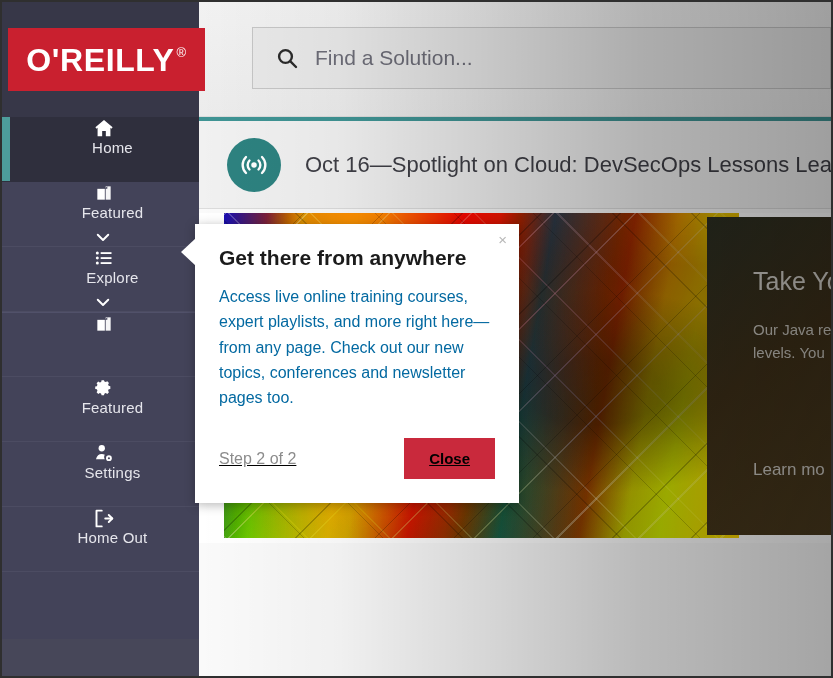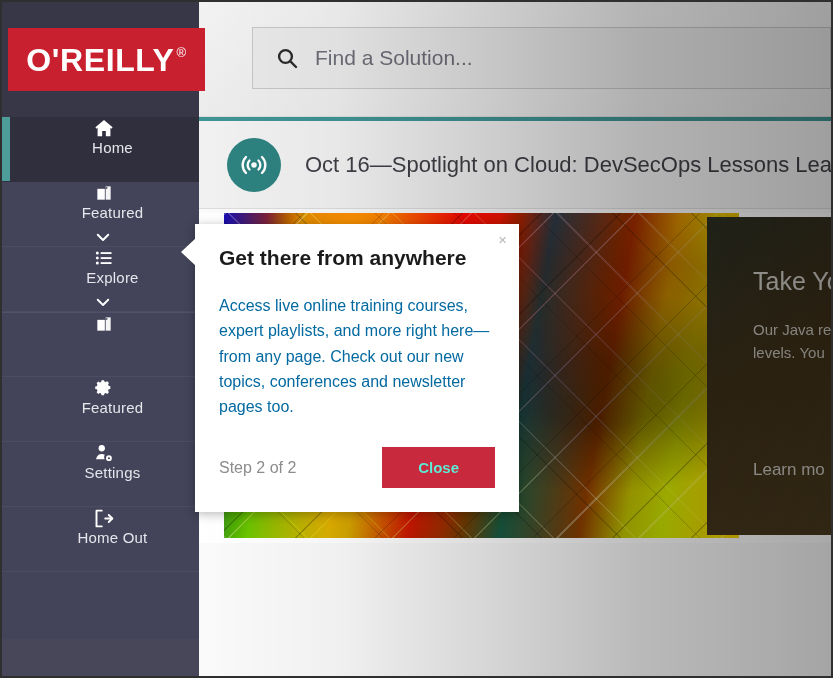--- a/index.html
+++ b/index.html
@@ -320,44 +320,45 @@
     right: 12px; top: 8px;
     font-size: 15px;
     color: #b8b8b8;
     cursor: pointer;
     line-height: 1;
   }
   #popover-title {
     font-size: 21px;
     font-weight: bold;
     color: #1b1b1b;
-    margin-bottom: 23px;
+    margin-bottom: 14px;
   }
   #popover-body {
     font-size: 16px;
     line-height: 1.58;
     color: #0369a1;
   }
   #popover-footer {
     margin-top: 28px;
     display: flex;
     align-items: center;
     justify-content: space-between;
+    text-decoration: underline;
   }
   #popover-step {
     font-size: 16px;
     color: #8c8c8c;
   }
   #popover-close-btn {
     background: #c9293c;
-    color: #5eead4;
+    color: #000000;
     border: none;
     font-size: 15px;
     font-weight: bold;
-    padding: 12px 36px;
+    padding: 12px 25px;
     cursor: pointer;
     font-family: "Liberation Sans", sans-serif;
   }
 </style>
 </head>
 <body>
 
 <div id="app">
 
   <nav id="sidebar">

